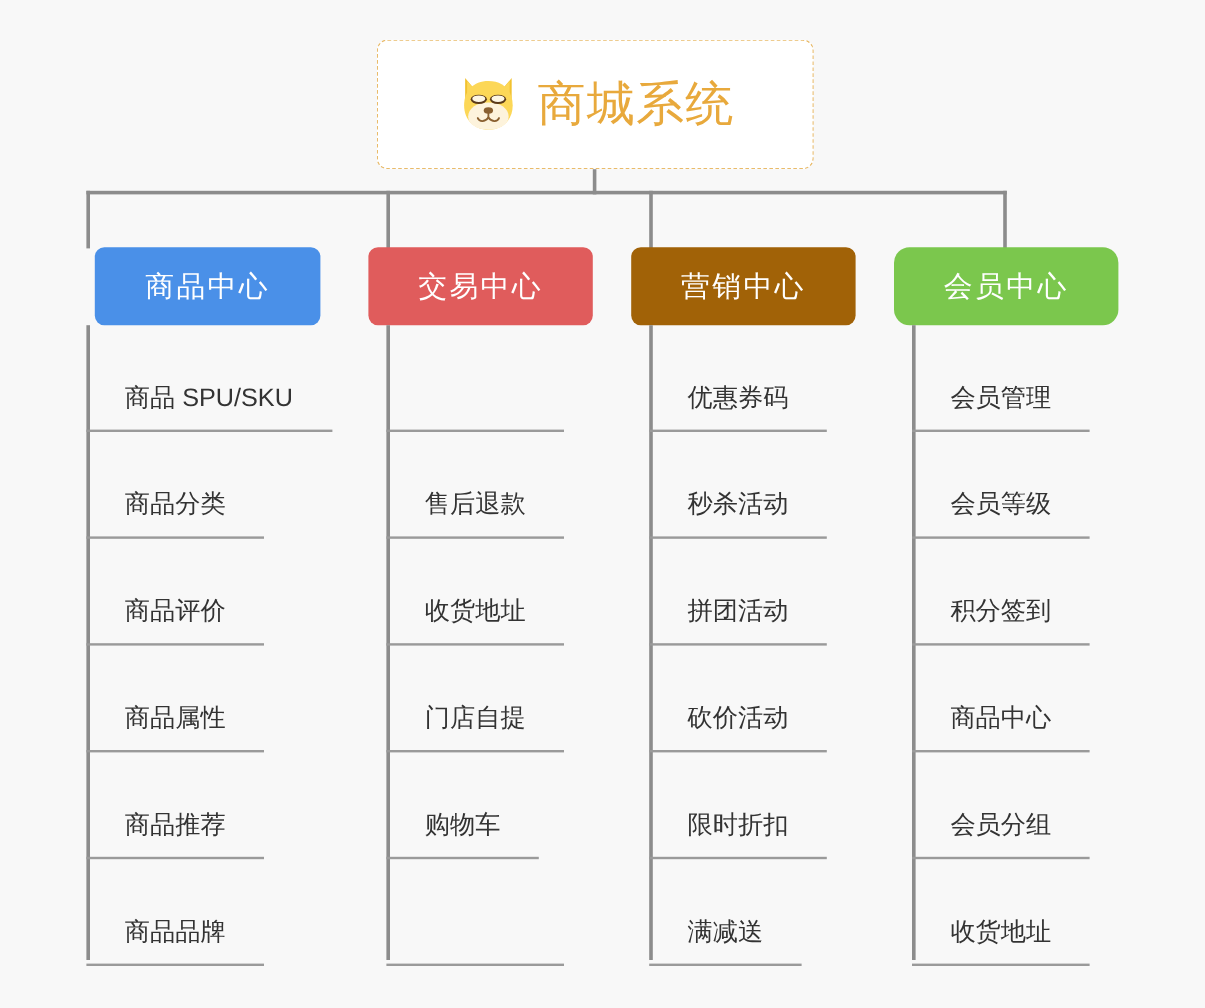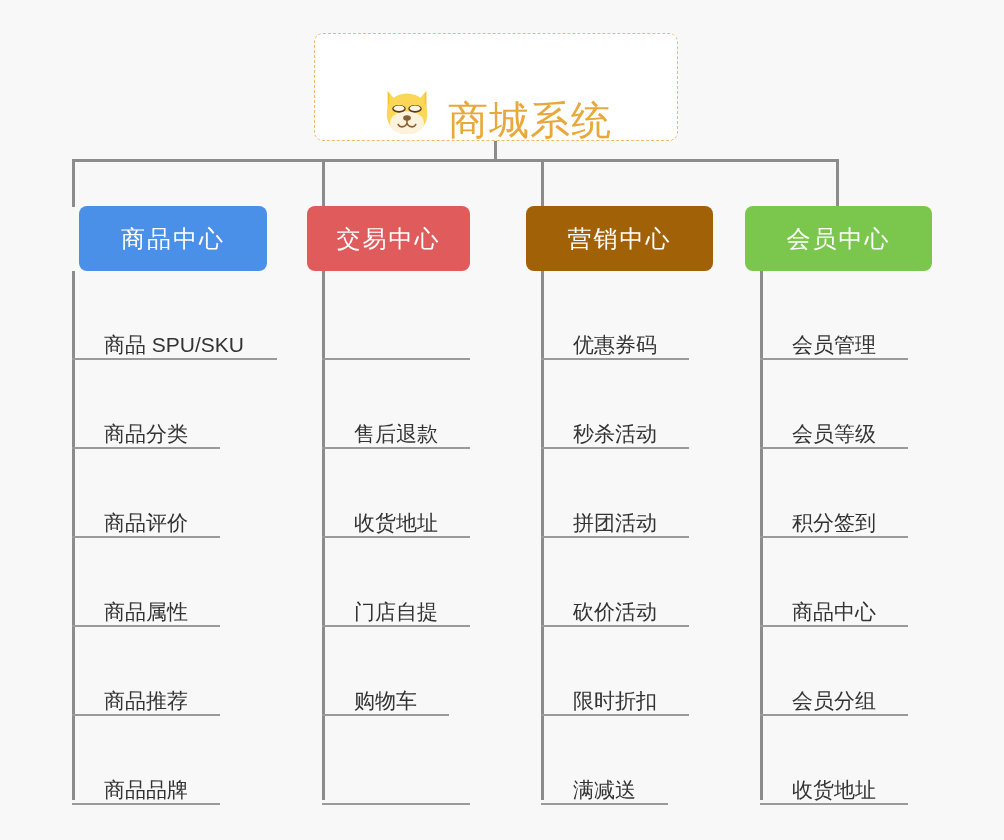--- a/index.html
+++ b/index.html
@@ -129,29 +129,29 @@
     bottom: 0;
     height: 2px;
     background: #9a9a9a;
   }
   .leaf-label {
     display: block;
     color: #333333;
     font-size: 21px;
     line-height: 1;
     white-space: nowrap;
-    padding: 0 0 5px 32px;
+    padding: 0 0 18px 32px;
   }
 </style>
 </head>
 <body style="background: rgb(248, 248, 248);">
 
 <div id="diagram">
 
-  <div class="root-node" style="border-color: rgb(233, 187, 106); align-items: flex-end;">
+  <div class="root-node" style="border-color: rgb(233, 187, 106);">
     <svg class="root-emoji" viewBox="0 0 64 64" aria-hidden="true">
       <path d="M9 6 L9 27 L20 19 Z" fill="#f2c230"></path>
       <path d="M55 6 L55 27 L44 19 Z" fill="#f2c230"></path>
       <path d="M11 9 L11 24 L19 18 Z" fill="#fcd757"></path>
       <path d="M53 9 L53 24 L45 18 Z" fill="#fcd757"></path>
       <path d="M32 9 C47 9 56 19 56 33 C56 47 46 57 32 57 C18 57 8 47 8 33 C8 19 17 9 32 9 Z" fill="#fcd757"></path>
       <path d="M32 30 C44 30 52 36 52 44 C52 52 43 57 32 57 C21 57 12 52 12 44 C12 36 20 30 32 30 Z" fill="#fdf3dc"></path>
       <ellipse cx="22.5" cy="27" rx="8" ry="4.6" fill="#5a3a1a"></ellipse>
       <ellipse cx="41.5" cy="27" rx="8" ry="4.6" fill="#5a3a1a"></ellipse>
       <ellipse cx="22.5" cy="26.4" rx="6.4" ry="3.3" fill="#fdf6e3"></ellipse>
@@ -197,21 +197,21 @@
           <li class="leaf-item">
             <span class="leaf-label">商品推荐</span>
             <div class="leaf-rule" style="width: 148px;"></div>
           </li>
           <li class="leaf-item">
             <span class="leaf-label">商品品牌</span>
             <div class="leaf-rule" style="width: 148px;"></div>
           </li>
         </ul>
       </div>
-      <div class="branch-header" style="left: 307px; width: 163px; background: rgb(224, 92, 92);">
+      <div class="branch-header" style="left: 307px; width: 187px; background: rgb(224, 92, 92);">
         <span>交易中心</span>
       </div>
       <div class="branch-col" style="left: 322px;">
         <div class="col-spine"></div>
         <ul class="leaf-list">
           <li class="leaf-item">
             <div class="leaf-rule" style="width: 148px;"></div>
           </li>
           <li class="leaf-item">
             <span class="leaf-label">售后退款</span>
@@ -259,21 +259,21 @@
           <li class="leaf-item">
             <span class="leaf-label">限时折扣</span>
             <div class="leaf-rule" style="width: 148px;"></div>
           </li>
           <li class="leaf-item">
             <span class="leaf-label">满减送</span>
             <div class="leaf-rule" style="width: 127px;"></div>
           </li>
         </ul>
       </div>
-      <div class="branch-header" style="left: 745px; width: 187px; background: rgb(123, 199, 77);">
+      <div class="branch-header" style="left: 745px; width: 187px; background: rgb(123, 199, 77); border-radius: 13px;">
         <span>会员中心</span>
       </div>
       <div class="branch-col" style="left: 760px;">
         <div class="col-spine"></div>
         <ul class="leaf-list">
           <li class="leaf-item">
             <span class="leaf-label">会员管理</span>
             <div class="leaf-rule" style="width: 148px;"></div>
           </li>
           <li class="leaf-item">

